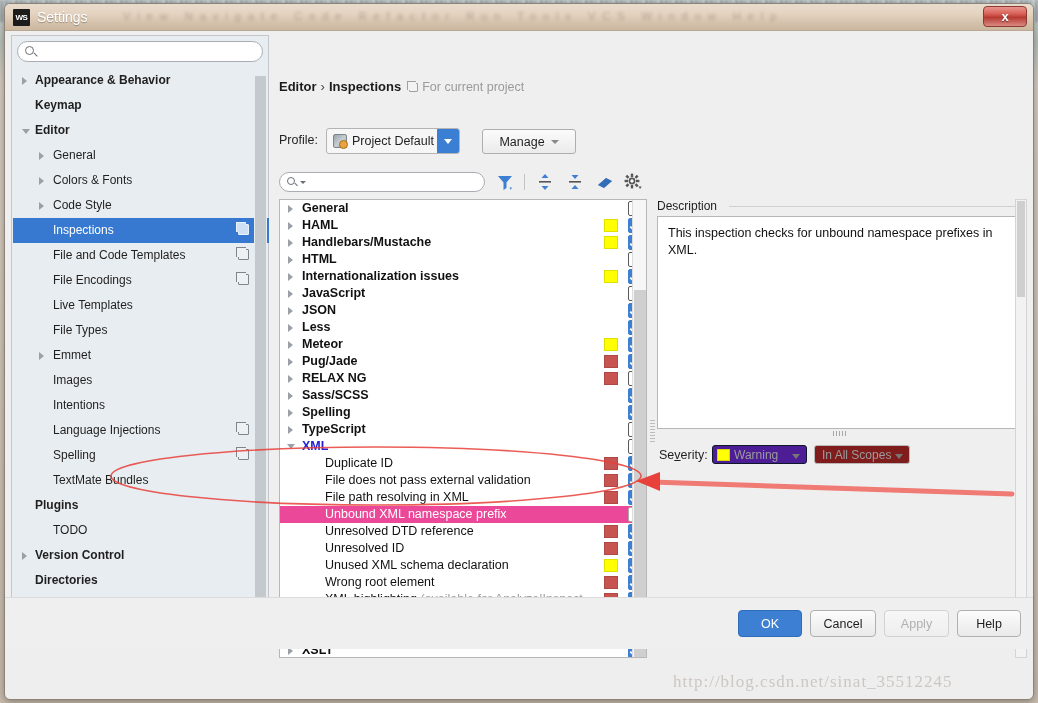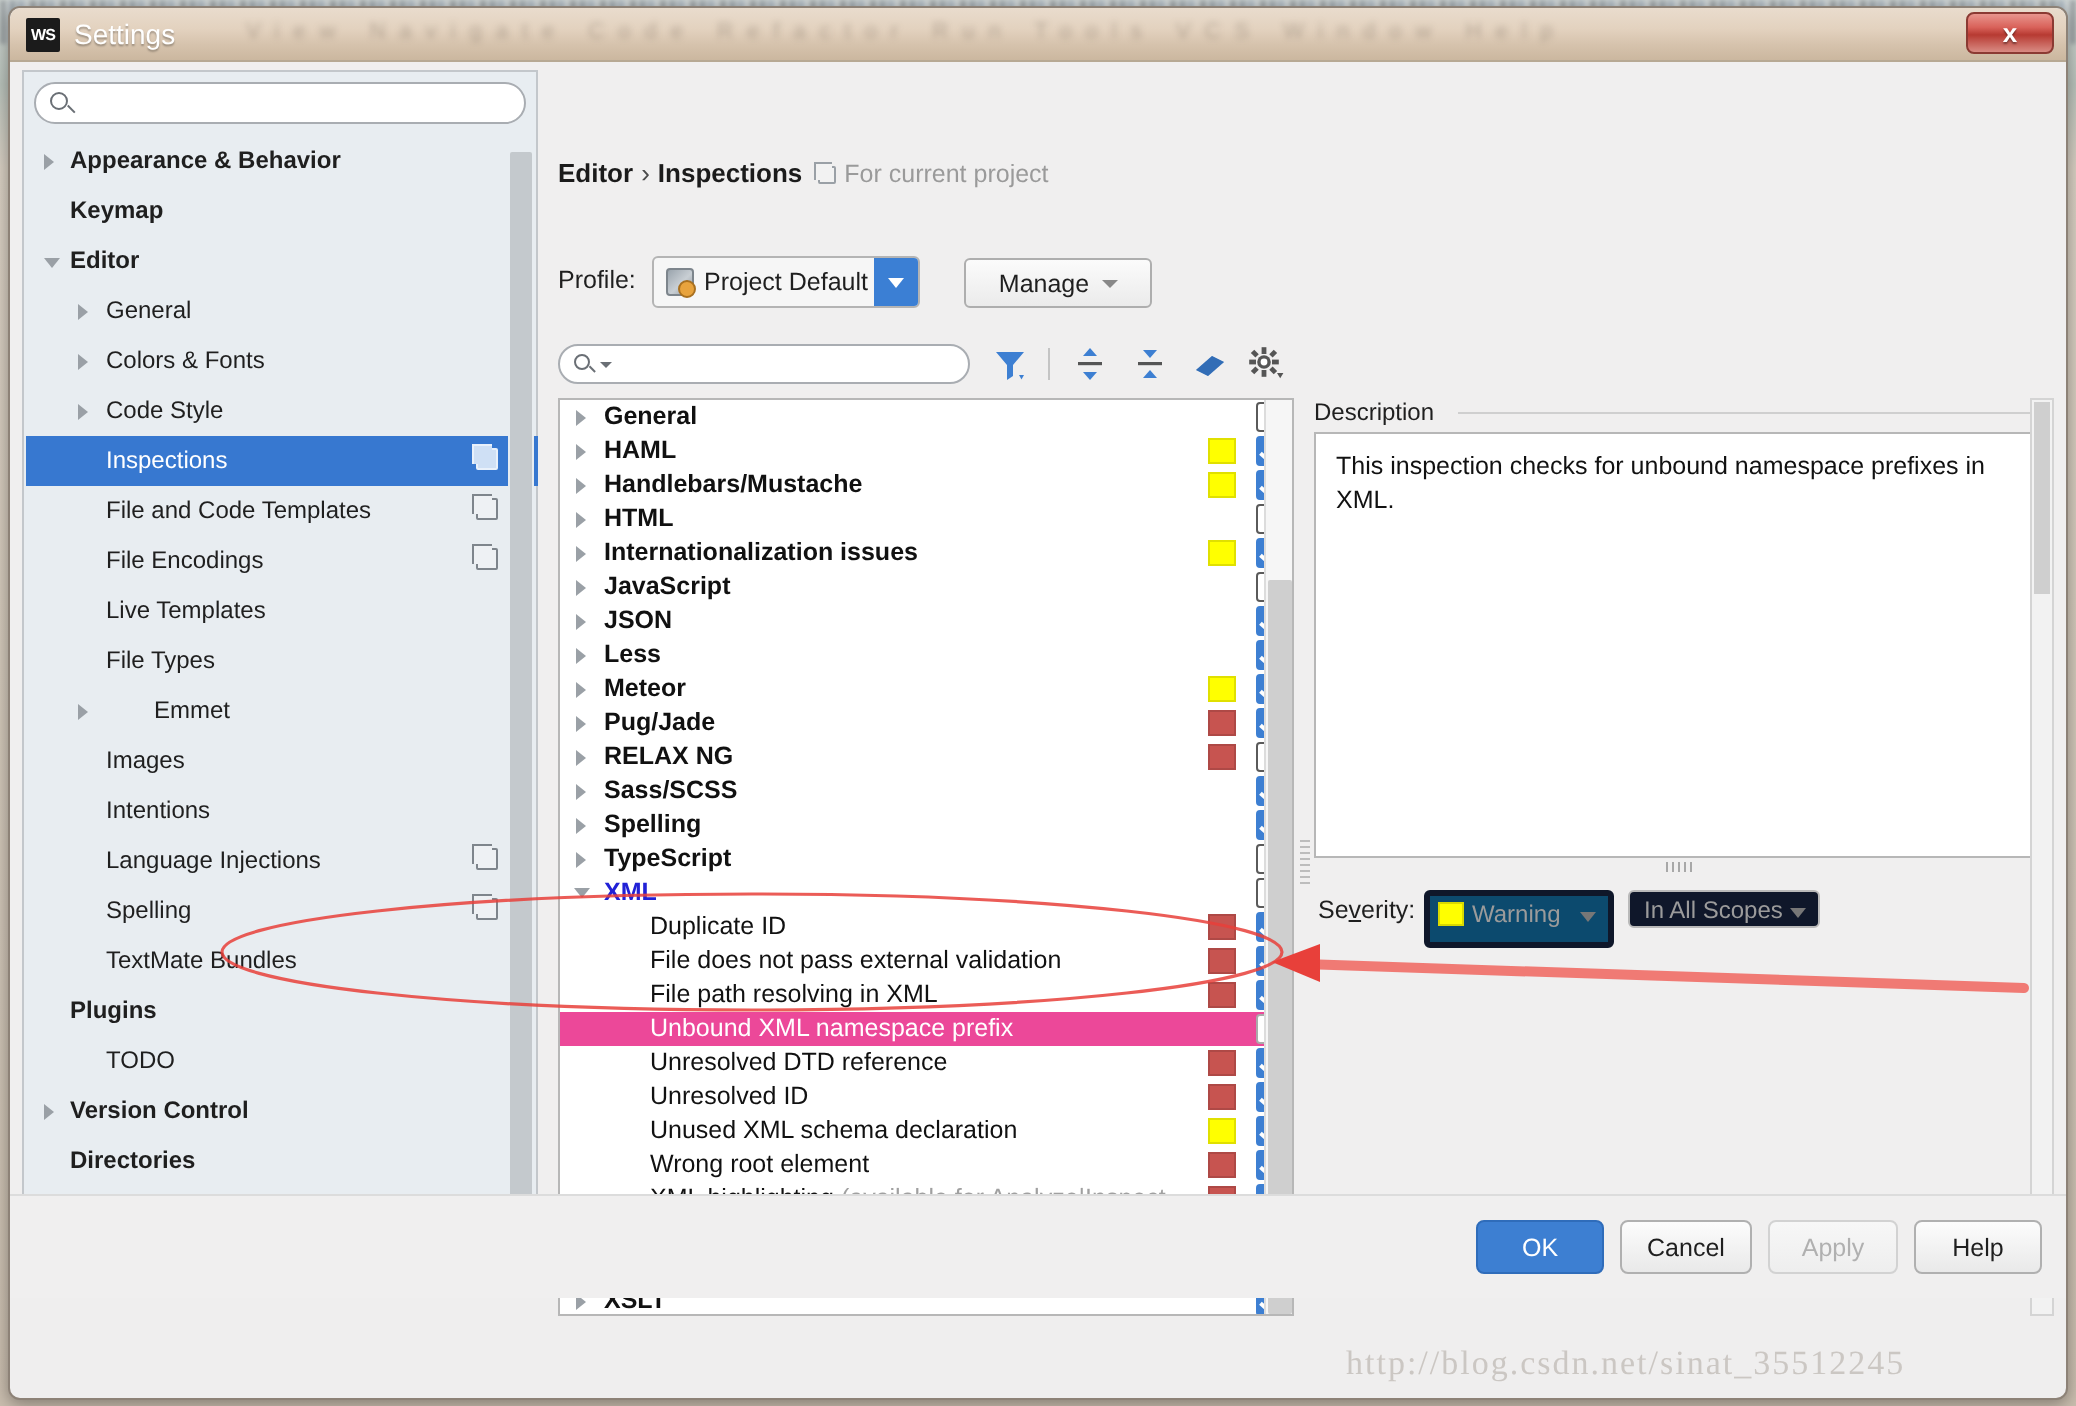--- a/index.html
+++ b/index.html
@@ -362,35 +362,35 @@
   }
   #desc-grip {
     position: absolute; left: 176px; top: 232px;
     width: 14px; height: 5px;
     background: repeating-linear-gradient(90deg,#a8a8a8 0px,#a8a8a8 1px,transparent 1px,transparent 3px);
   }
   #sev-row { position: absolute; left: 0; top: 246px; height: 20px; }
   #sev-label { position:absolute; left:2px; top:3px; font-size:12.5px; color:#1f1f1f; }
   #sev-label u { text-decoration: underline; }
   #sev-combo {
-    position:absolute; left:55px; top:0; width:95px; height:29px;
-    background:#0c4a6e; border:3px solid #0f172a; border-radius:3px;
+    position:absolute; left:55px; top:0; width:95px; height:19px;
+    background:#4c1d95; border:1px solid #0f172a; border-radius:3px;
   }
   #sev-swatch {
     position:absolute; left:4px; top:3px; width:13px;height:12px;
     background:#ffff00; border:1px solid rgba(0,0,0,.15);
   }
   #sev-text { position:absolute; left:21px; top:2px; font-size:12px; color:#9b9b9b; }
   #sev-caret, #scope-caret {
     position:absolute; right:6px; top:8px; width:0;height:0;
     border-left:4px solid transparent;border-right:4px solid transparent;border-top:5px solid #777;
   }
   #scope-combo {
     position:absolute; left:157px; top:0; width:96px;height:19px;
-    background:#0f172a; border:1px solid #b9b9b9; border-radius:3px;
+    background:#7f1d1d; border:1px solid #b9b9b9; border-radius:3px;
   }
   #scope-text { position:absolute; left:7px; top:2px; font-size:12px; color:#9b9b9b; }
 
   
   #main-scrollbar {
     position: absolute; right: 0; top: 164px; width: 12px; height: 459px;
     background: #f2f2f2; border: 1px solid #d4d4d4;
   }
   #main-thumb {
     position:absolute; left:1px; top:1px; width:8px;height:96px;
@@ -498,21 +498,21 @@
             <span class="sb-copy"></span>
           </div>
           <div class="sb-row">
             <span class="sb-label" style="left: 40px;">Live Templates</span>
           </div>
           <div class="sb-row">
             <span class="sb-label" style="left: 40px;">File Types</span>
           </div>
           <div class="sb-row">
             <span class="sb-arrow" style="left: 26px;"></span>
-            <span class="sb-label" style="left: 40px; margin-left: 24px;">Emmet</span>
+            <span class="sb-label" style="left: 40px;">Emmet</span>
           </div>
           <div class="sb-row">
             <span class="sb-label" style="left: 40px;">Images</span>
           </div>
           <div class="sb-row">
             <span class="sb-label" style="left: 40px;">Intentions</span>
           </div>
           <div class="sb-row">
             <span class="sb-label" style="left: 40px;">Language Injections</span>
             <span class="sb-copy"></span>

